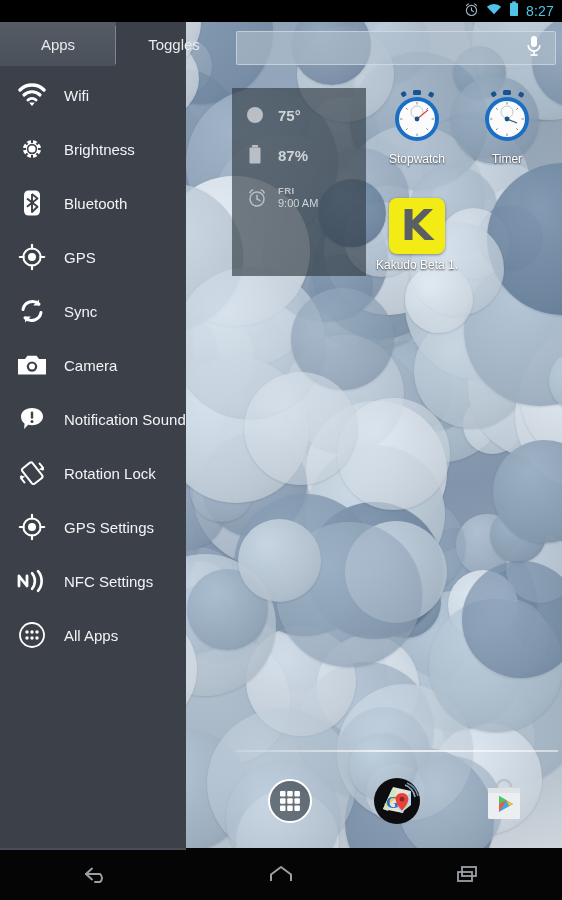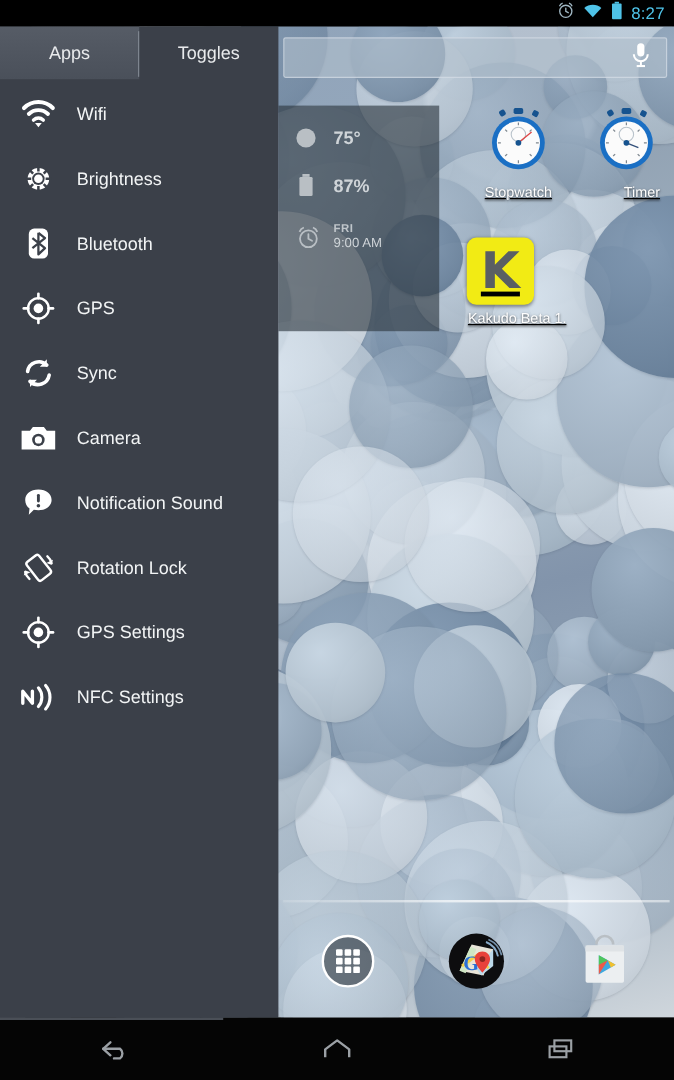--- a/index.html
+++ b/index.html
@@ -35,39 +35,39 @@
   #info-widget { position:absolute; left:232px; top:88px; width:134px; height:188px;
     background:rgba(44,54,62,0.62); z-index:20; padding:18px 0 0 14px; }
   .iw-row { display:flex; align-items:center; margin-bottom:20px; }
   .iw-row .iw-ico { width:22px; display:flex; justify-content:flex-start; }
   .iw-val { color:#cfd4d8; font-size:15px; font-weight:bold; margin-left:10px; }
   .iw-stack { margin-left:10px; line-height:1.15; }
   .iw-day { color:#bfc5ca; font-size:9.5px; font-weight:bold; letter-spacing:.4px; }
   .iw-time { color:#cfd4d8; font-size:11px; font-weight:normal; }
 
   
-  .hs-icon { position:absolute; width:86px; text-align:right; z-index:20;text-decoration:underline; }
+  .hs-icon { position:absolute; width:86px; text-align:center; z-index:20; }
   .hs-label { margin-top:4px; font-size:12px; color:#fff;
     text-shadow:0 1px 2px rgba(0,0,0,.75); white-space:nowrap; }
   .kak-tile { width:56px; height:56px; margin:0 auto; background:#F2EB14;
     border-radius:8px; display:flex; align-items:center; justify-content:center;
     box-shadow:0 1px 3px rgba(0,0,0,.4); }
   .kak-k { font-size:42px; font-weight:bold; color:#5A5F63; line-height:1;
     font-family:"DejaVu Sans", sans-serif; }
 
   
   #dock-divider { position:absolute; left:236px; top:750px; width:322px; height:2px;
     background:linear-gradient(90deg, rgba(255,255,255,.15), rgba(255,255,255,.75), rgba(255,255,255,.5));
     z-index:22; }
   #dock { position:absolute; left:236px; top:770px; width:322px; height:62px;
     display:flex; align-items:center; justify-content:space-around; z-index:22; }
   .dock-item { width:52px; height:52px; display:flex; align-items:center; justify-content:center; }
 
   
-  #sidebar { position:absolute; left:0; top:22px; width:232px; height:826px;
+  #sidebar { position:absolute; left:0; top:22px; width:186px; height:826px;
     background:#3B4049; z-index:40; }
   #tabs { position:relative; display:flex; height:44px; width:232px; }
   .tab { flex:1; display:flex; align-items:center; justify-content:center;
     color:#E8EAEC; font-size:15px; position:relative; }
   .tab.active { background:linear-gradient(180deg,#565C66 0%, #4A505A 100%); }
   .tab.active:after { content:""; position:absolute; right:0; top:4px; bottom:2px;
     width:1px; background:#7E858F; }
   #sidebar-list { position:relative; padding-top:2px; }
   .s-item { display:flex; align-items:center; height:54px; padding-left:10px; }
   .s-ico { width:44px; display:flex; align-items:center; justify-content:center; }
@@ -567,20 +567,36 @@
         <span class="s-ico">
           <svg width="32" height="26" viewBox="0 0 32 26">
             <path d="M3 18 V8 L11 18 V8" stroke="#fff" stroke-width="2.8" fill="none" stroke-linejoin="round" stroke-linecap="round"></path>
             <path d="M16 5.2 A12 12 0 0 1 16 20.8" stroke="#fff" stroke-width="2.6" fill="none" stroke-linecap="round"></path>
             <path d="M22 3.2 A15 15 0 0 1 22 22.8" stroke="#fff" stroke-width="2.6" fill="none" stroke-linecap="round"></path>
           </svg>
         </span>
         <span class="s-label">NFC Settings</span>
       </div>
 
+      <div class="s-item">
+        <span class="s-ico">
+          <svg width="28" height="28" viewBox="0 0 28 28">
+            <circle cx="14" cy="14" r="12" stroke="#fff" stroke-width="1.8" fill="none"></circle>
+            <g fill="#fff">
+              <circle cx="9" cy="11" r="1.7"></circle>
+                <circle cx="14" cy="11" r="1.7"></circle>
+                <circle cx="19" cy="11" r="1.7"></circle>
+              <circle cx="9" cy="17" r="1.7"></circle>
+                <circle cx="14" cy="17" r="1.7"></circle>
+                <circle cx="19" cy="17" r="1.7"></circle>
+            </g>
+          </svg>
+        </span>
+        <span class="s-label">All Apps</span>
+      </div>
 
     </div>
   </div>
 
   <div id="status-bar">
     <span class="sicon">
       <svg width="15" height="15" viewBox="0 0 16 16">
         <circle cx="8" cy="9" r="5.4" stroke="#9fb6c2" stroke-width="1.2" fill="none"></circle>
         <path d="M8 6.2 V9 L10.2 10.2" stroke="#9fb6c2" stroke-width="1.2" fill="none" stroke-linecap="round"></path>
         <path d="M2.4 4.4 A4.6 4.6 0 0 1 5.2 1.8" stroke="#9fb6c2" stroke-width="1.2" fill="none"></path>

